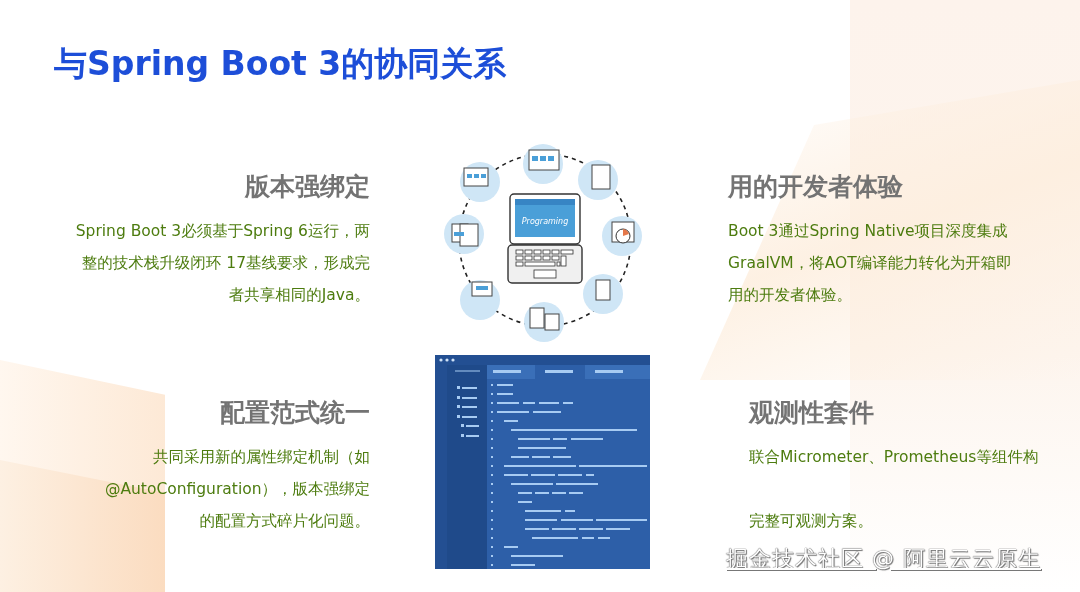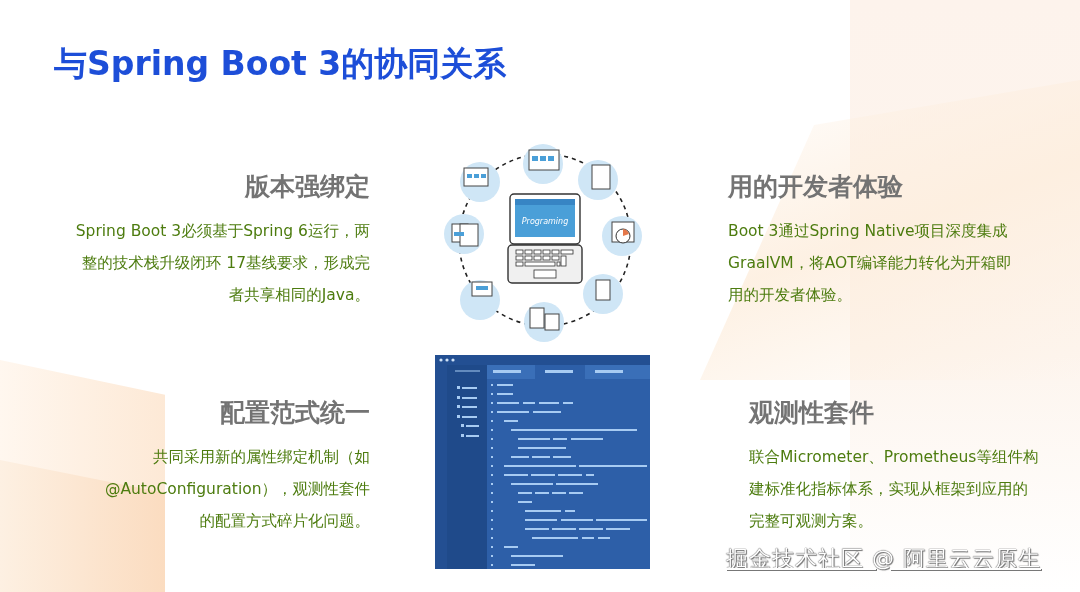--- a/index.html
+++ b/index.html
@@ -81,30 +81,30 @@
     <span>Boot 3通过Spring Native项目深度集成</span><br>
     <span>GraalVM，将AOT编译能力转化为开箱即</span><br>
     <span>用的开发者体验。</span>
   </p>
 </div>
 
 <div class="block left" id="b3">
   <h2>配置范式统一</h2>
   <p>
     <span>共同采用新的属性绑定机制（如</span><br>
-    <span>@AutoConfiguration），观测性套件</span><br>
+    <span>@AutoConfiguration），版本强绑定</span><br>
     <span>的配置方式碎片化问题。</span>
   </p>
 </div>
 
 <div class="block right" id="b4">
   <h2>观测性套件</h2>
   <p>
     <span>联合Micrometer、Prometheus等组件构</span><br>
-    <span>建标准化指标体系，实现从框架到应用的</span><br>
+    <br>
     <span>完整可观测方案。</span>
   </p>
 </div>
 
 <svg class="illus-top" viewBox="0 0 210 210" xmlns="http://www.w3.org/2000/svg">
   <circle cx="105" cy="108" r="86" fill="none" stroke="#222" stroke-width="1.6" stroke-dasharray="4 4"></circle>
 
   <g fill="#cfe6f6">
     <circle cx="103" cy="32" r="20"></circle>
     <circle cx="158" cy="48" r="20"></circle>

